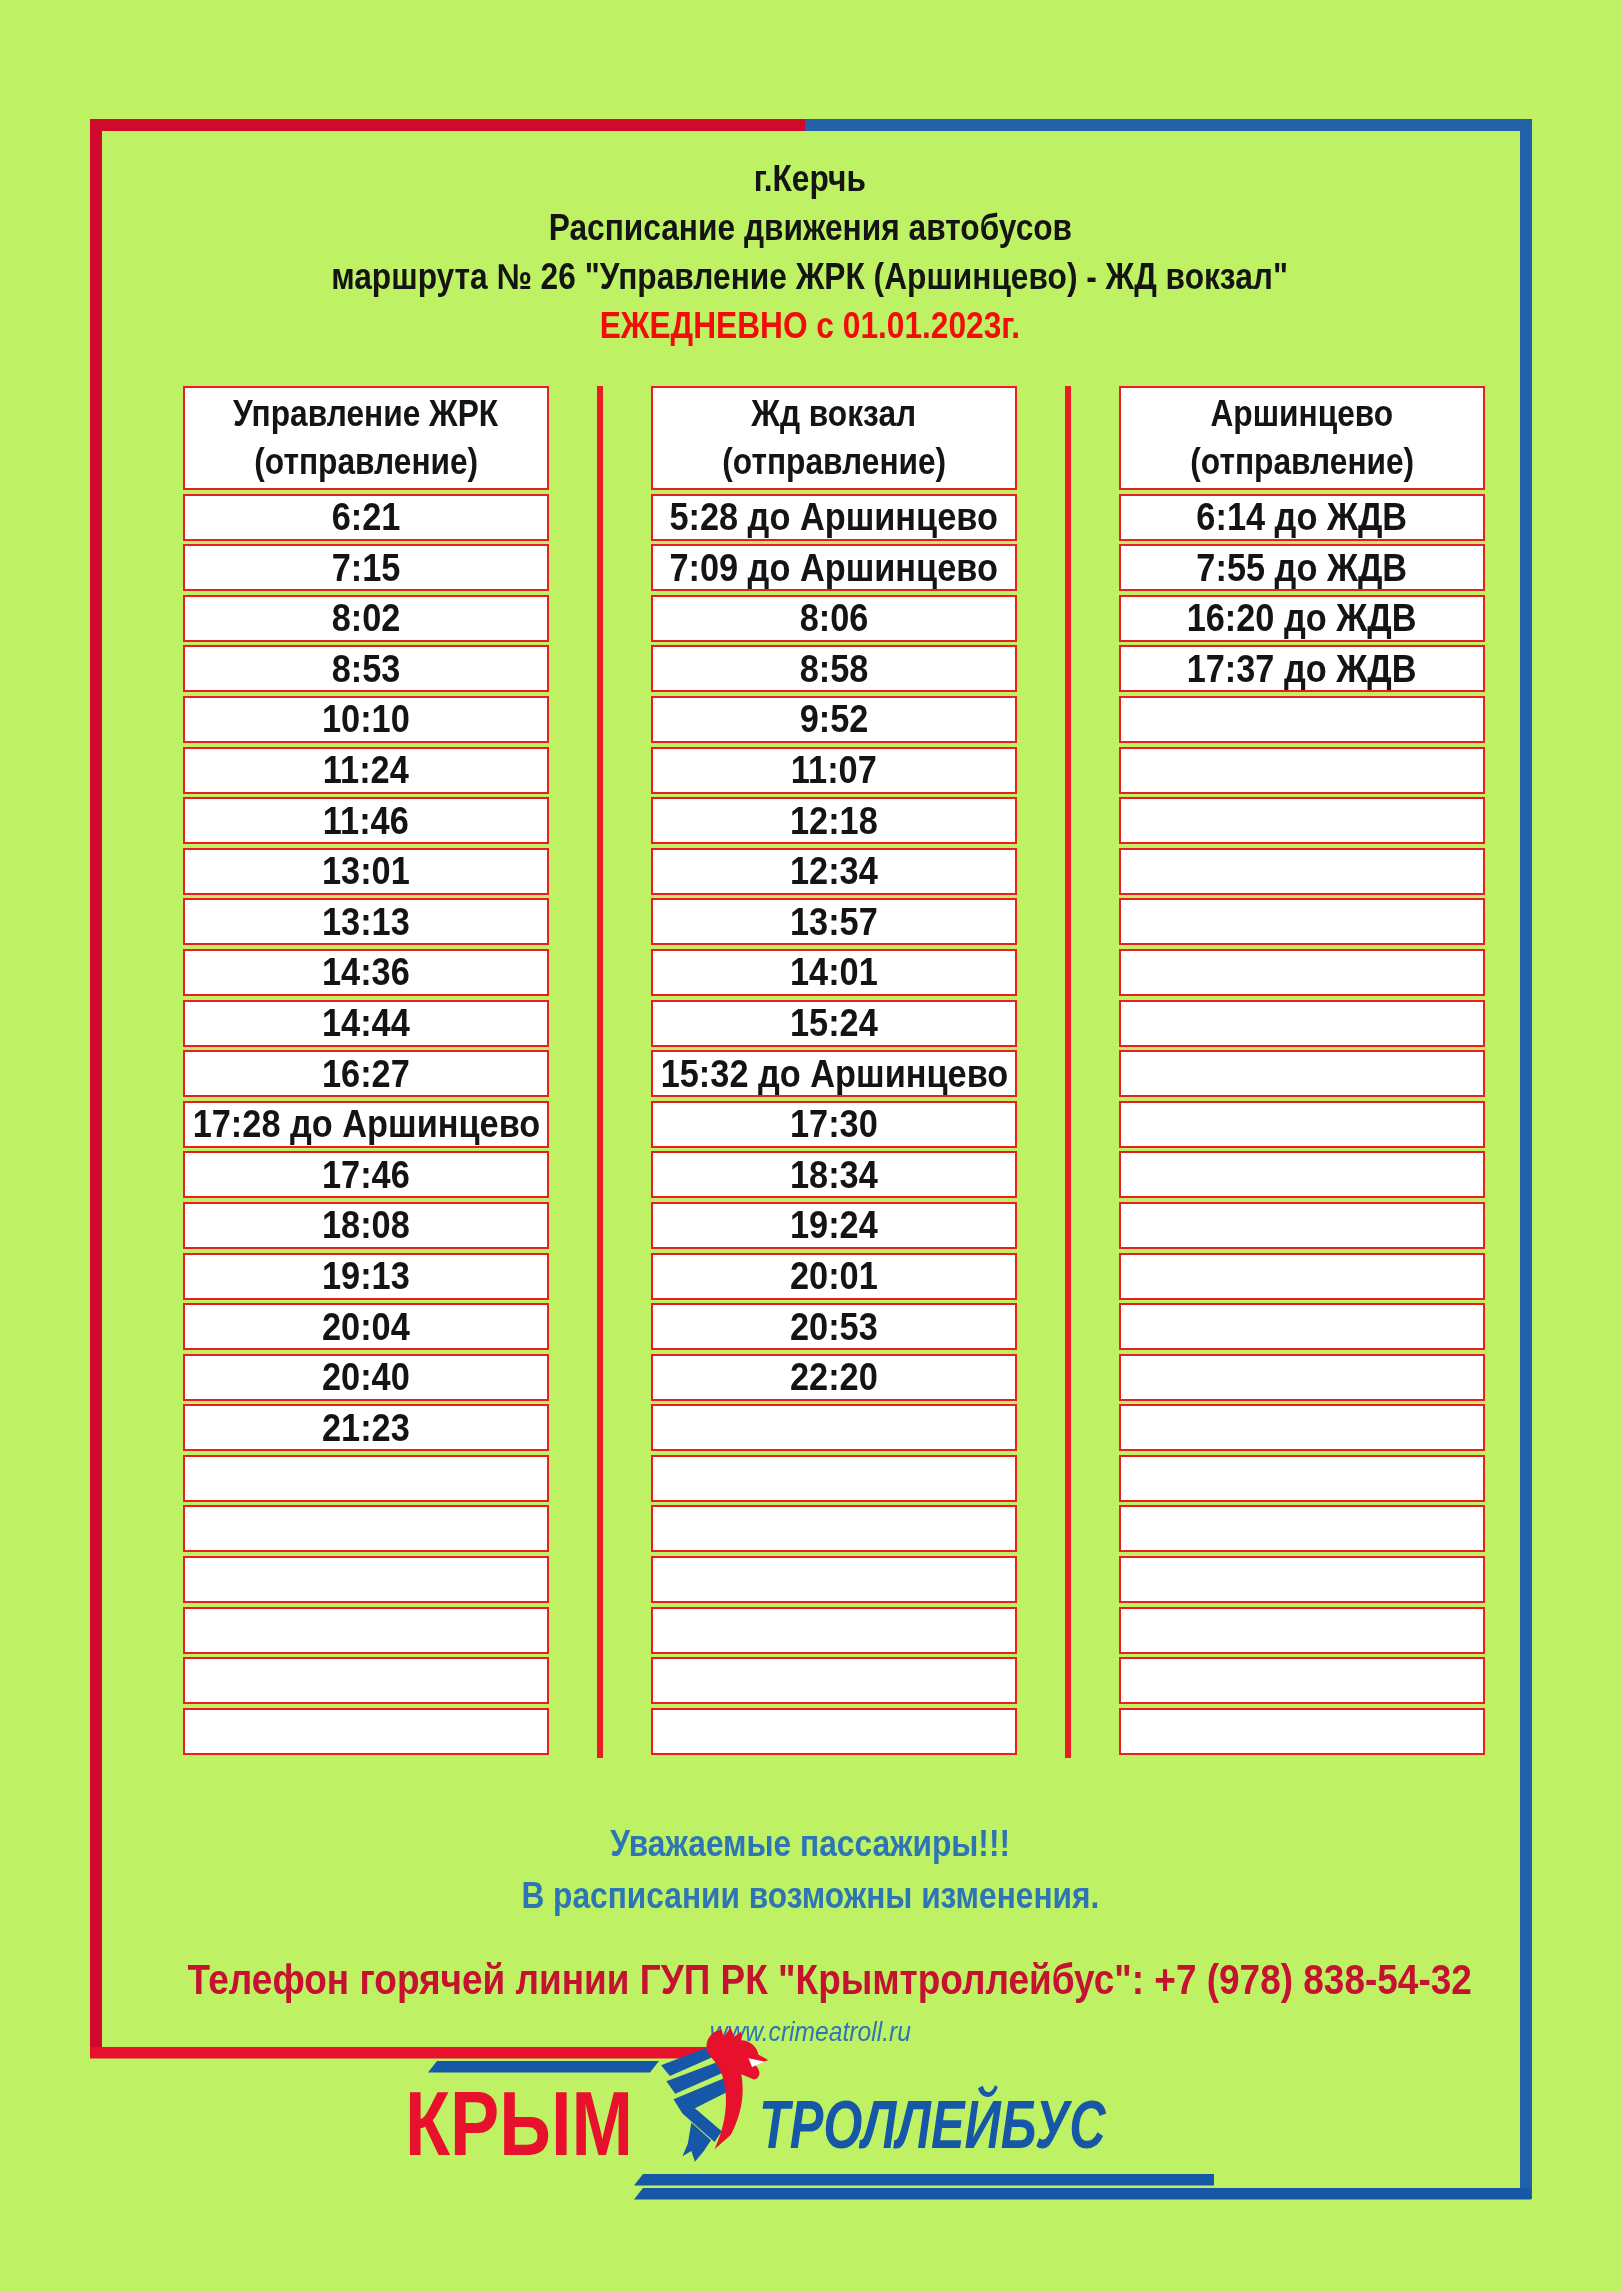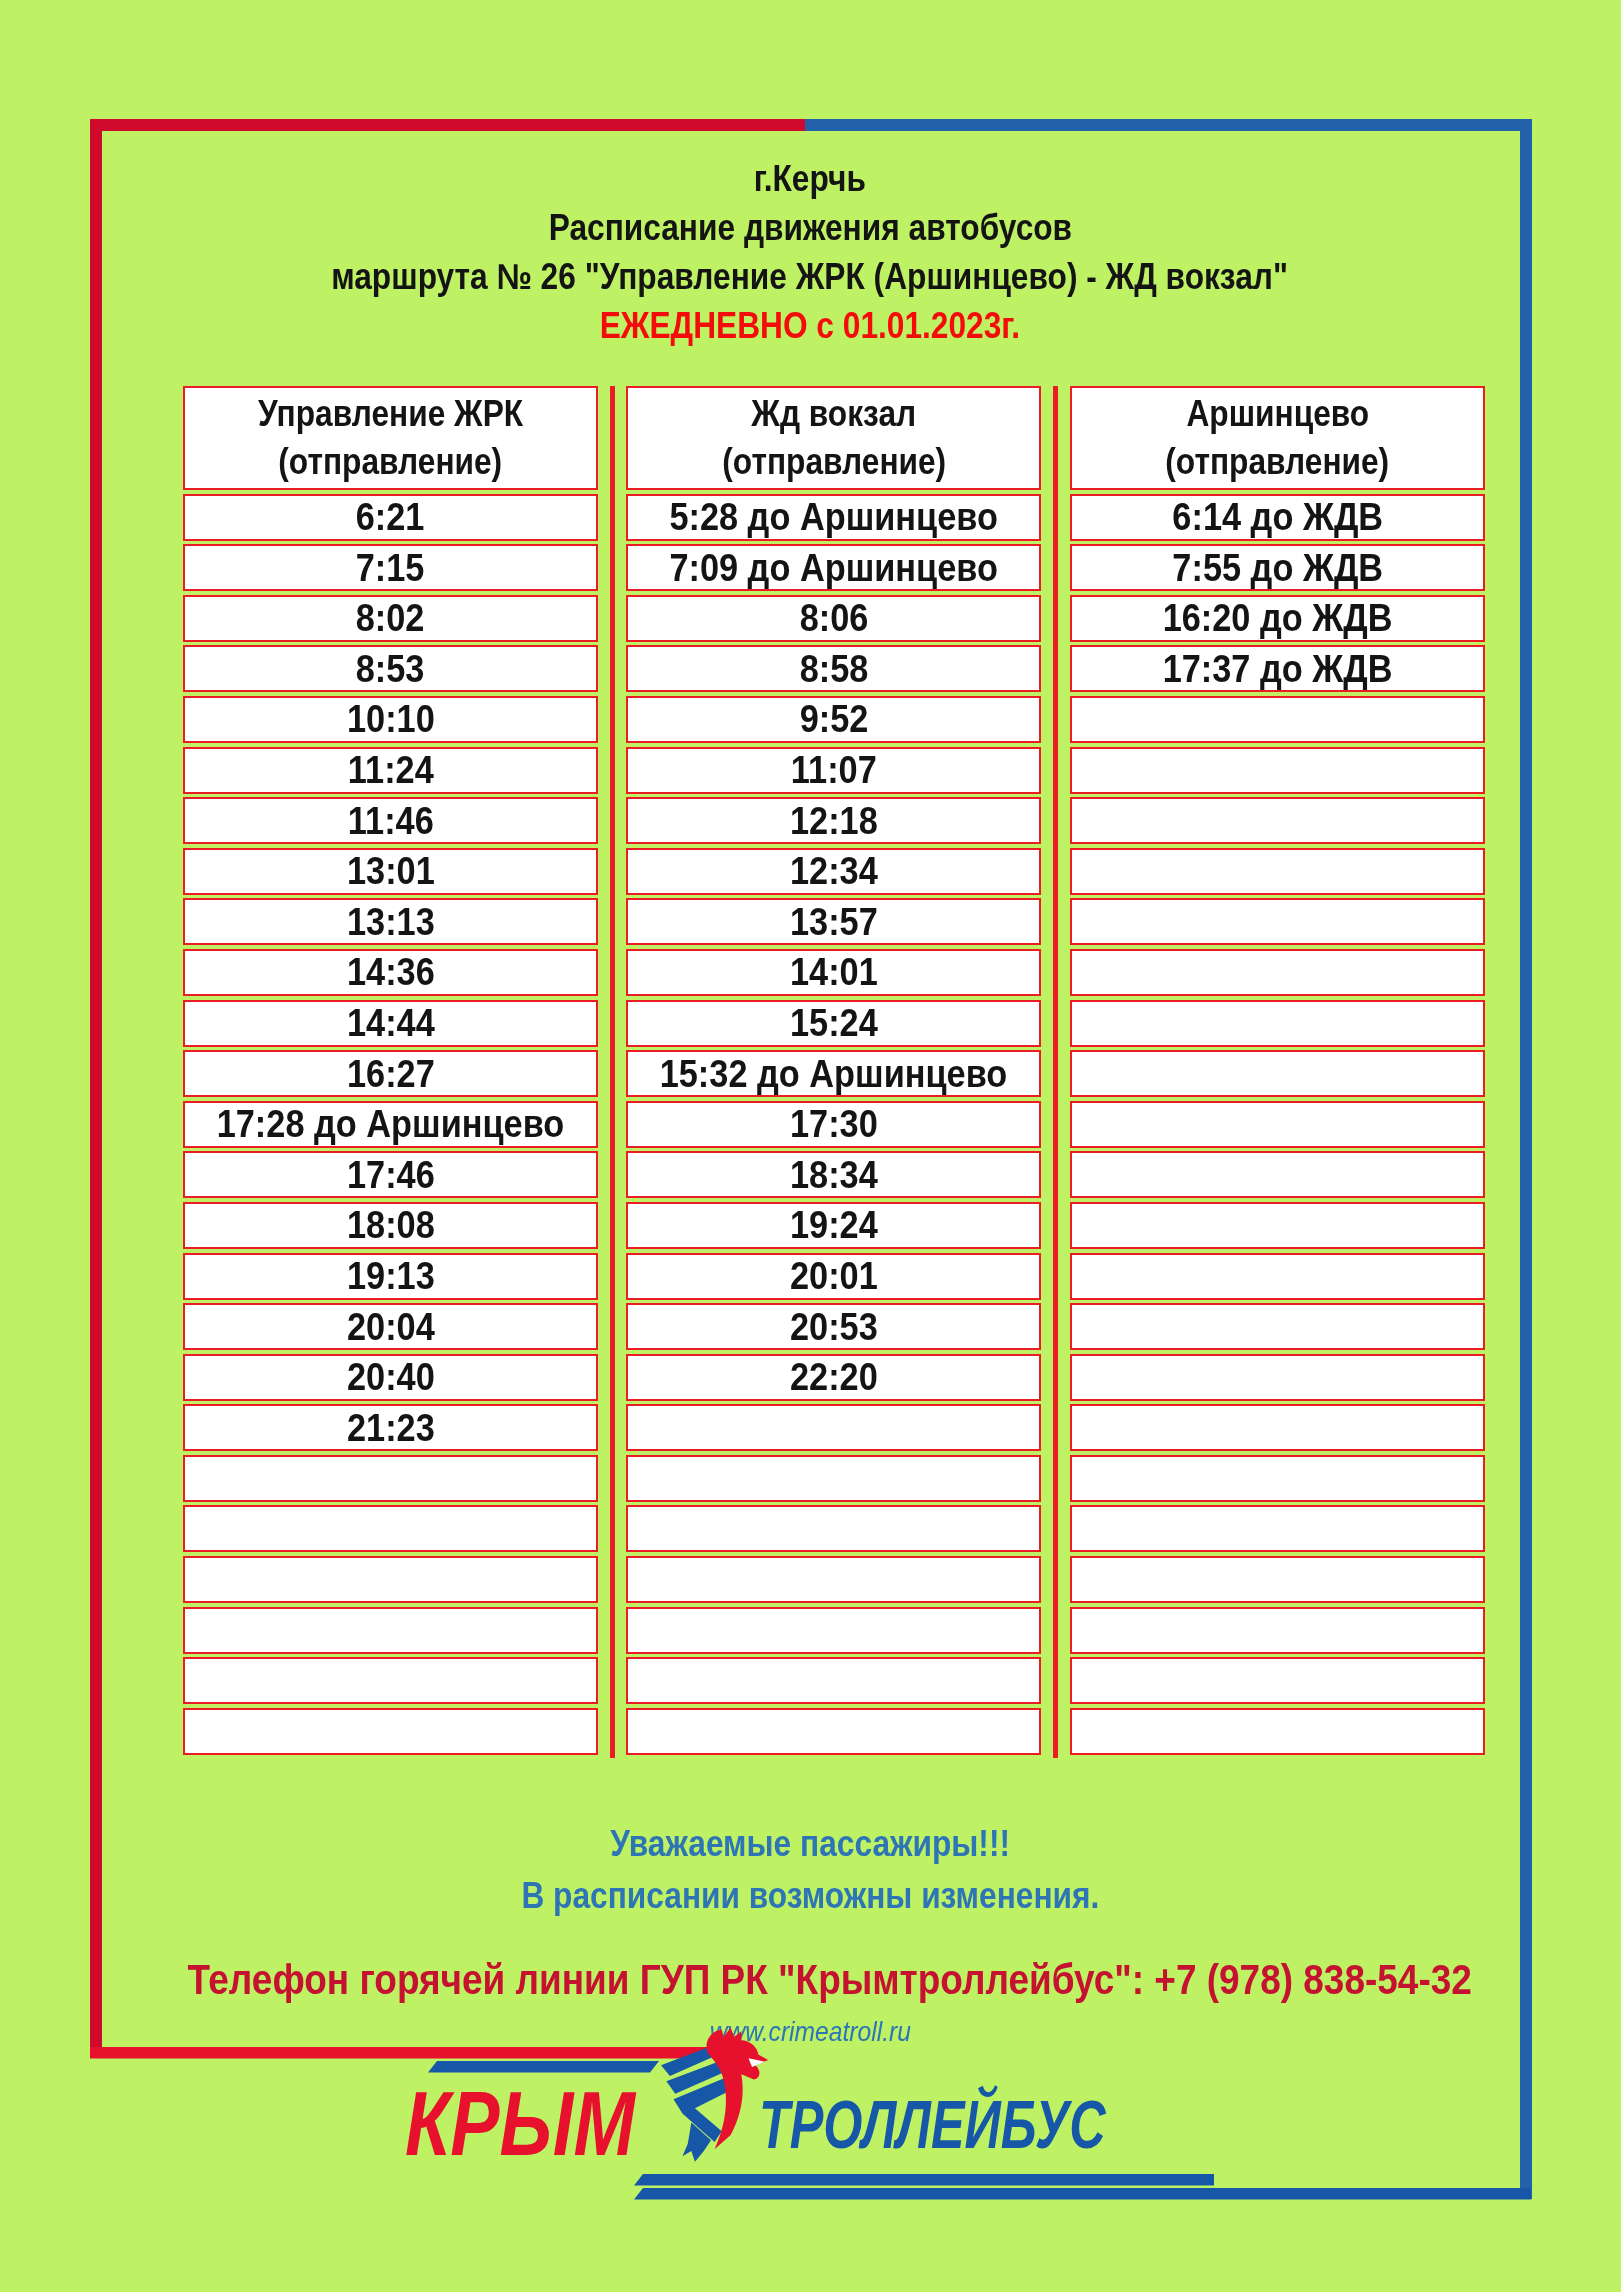--- a/index.html
+++ b/index.html
@@ -25,40 +25,40 @@
   .b-right{position:absolute;left:1520px;top:119px;width:11.6px;height:2080px;background:var(--border-blue);}
   
   .cond{display:inline-block;transform:scaleX(0.88);white-space:nowrap;}
   .condL{display:inline-block;transform-origin:0 50%;white-space:nowrap;}
   
   .title-block{position:absolute;left:100px;top:154px;width:1420px;text-align:center;}
   .t-line{font-size:36px;line-height:49px;font-weight:bold;color:var(--ink);}
   .t-line.red{color:var(--title-red);}
   
   .schedule{position:absolute;left:183px;top:386px;width:1302px;display:flex;justify-content:space-between;align-items:stretch;}
-  .sched-col{width:415px;}
+  .sched-col{width:366px;}
   .col-divider{width:5.4px;background:var(--table-red);}
   .head-cell{box-sizing:border-box;height:104px;border:2.7px solid var(--table-red);margin-bottom:3.6px;
     display:flex;flex-direction:column;align-items:center;justify-content:center;
     font-size:36px;line-height:48px;font-weight:bold;background:#fff;}
   .cell{box-sizing:border-box;height:47px;border:2.7px solid var(--table-red);margin-bottom:3.6px;
     display:flex;align-items:center;justify-content:center;
     font-size:39px;font-weight:bold;background:#fff;}
   
   .footer-block{position:absolute;left:100px;top:1818px;width:1420px;text-align:center;}
   .f-notice{font-size:36px;line-height:52px;font-weight:bold;color:var(--footer-blue);}
   .f-hotline{font-size:42px;line-height:52px;font-weight:bold;color:var(--hotline-red);margin-top:32px;}
   .f-site{font-size:28px;line-height:52px;font-weight:normal;font-style:italic;color:var(--footer-blue);}
   
   .logo-bar-red{position:absolute;left:90px;top:2047px;width:618px;height:11.6px;background:var(--logo-red);
     clip-path:polygon(0 0,100% 0,calc(100% - 9px) 100%,0 100%);}
   .logo-bar-blue{position:absolute;left:428px;top:2061px;width:231px;height:11.6px;background:var(--logo-blue);
     clip-path:polygon(9px 0,100% 0,calc(100% - 9px) 100%,0 100%);}
   .logo-krym{position:absolute;left:405px;top:2083px;font-size:90px;line-height:82px;
-    font-weight:bold;font-style:italic;color:var(--logo-red);}
+    font-weight:bold;color:var(--logo-red);}
   .logo-krym .condL{transform:scaleX(0.82);}
   .logo-troll{position:absolute;left:759px;top:2083px;font-size:68px;line-height:82px;
     font-weight:bold;font-style:italic;color:var(--logo-blue);}
   .logo-troll .condL{transform:scaleX(0.74);}
   .logo-griffin{position:absolute;left:652px;top:2026px;width:118px;height:150px;}
   .logo-under-1{position:absolute;left:634px;top:2174px;width:580px;height:11.6px;background:var(--logo-blue);
     clip-path:polygon(9px 0,100% 0,100% 100%,0 100%);}
   .logo-under-2{position:absolute;left:634px;top:2188px;width:897px;height:11.6px;background:var(--logo-blue);
     clip-path:polygon(9px 0,100% 0,100% 100%,0 100%);}
 </style>

